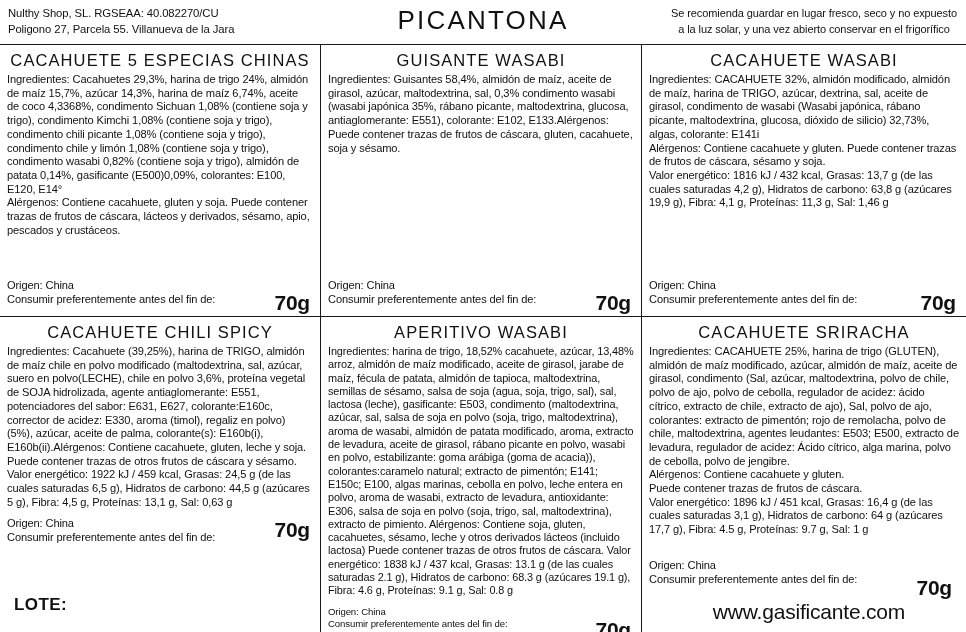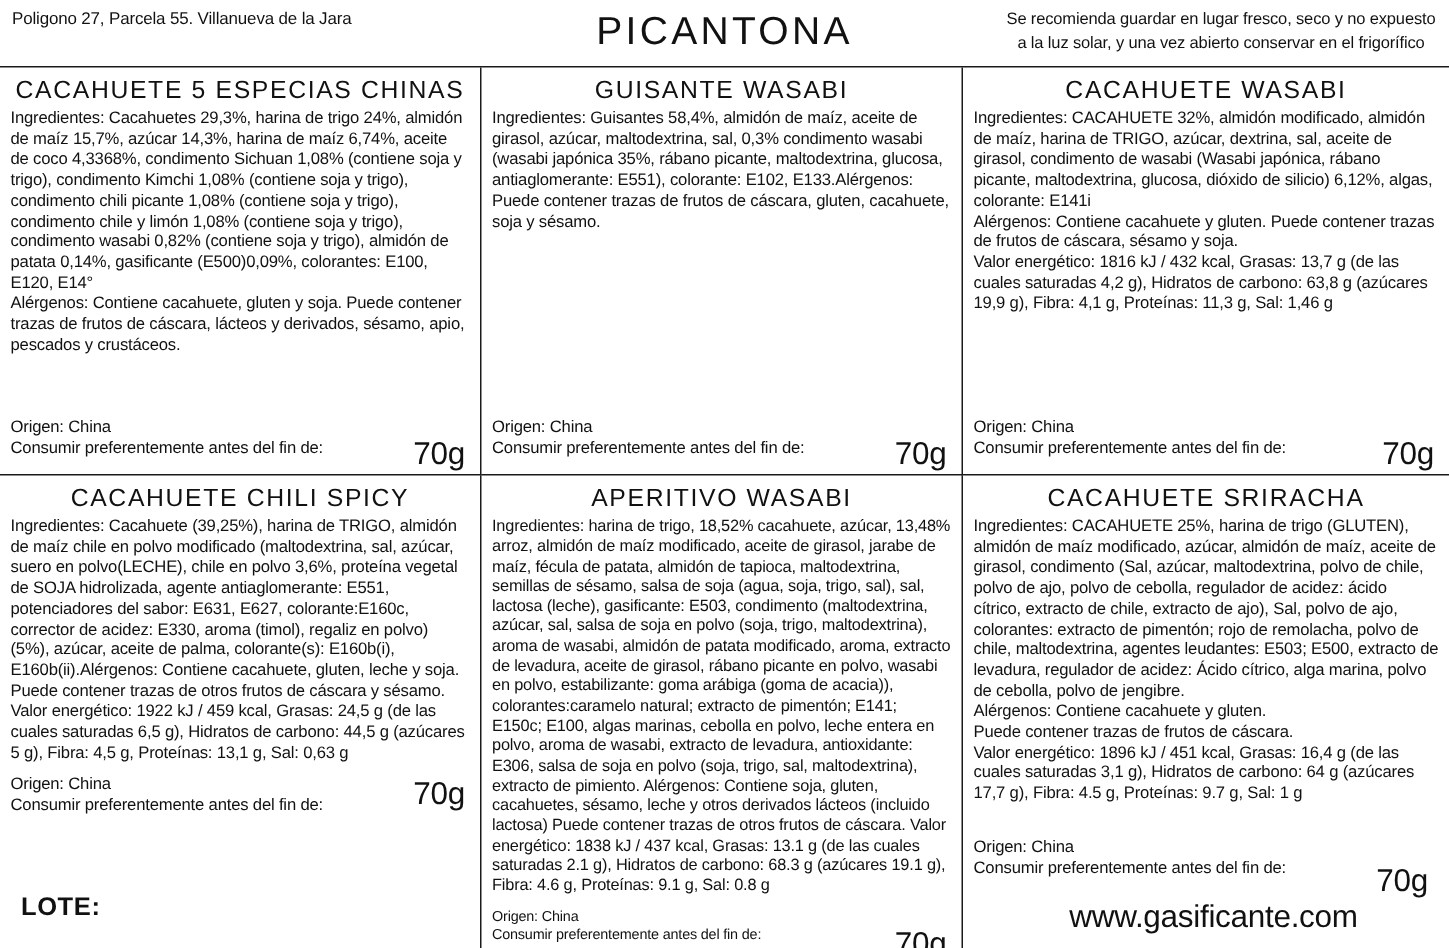--- a/index.html
+++ b/index.html
@@ -120,21 +120,21 @@
   .footer-text.small {
     font-size: 9.6px;
     line-height: 12.2px;
   }
   .weight {
     position: absolute;
     right: 3px;
     bottom: -4px;
     font-size: 21px;
     line-height: 21px;
-    font-weight: 400;
+    font-weight: 700;
     letter-spacing: -0.2px;
   }
   .weight.inline-right {
     position: absolute;
     right: 3px;
     top: 2px;
   }
 
   .lote {
     position: absolute;
@@ -154,20 +154,21 @@
     letter-spacing: -0.2px;
   }
 </style>
 </head>
 <body>
 
 <div id="label-sheet">
 
   <div class="header">
     <div class="header-left">
+      <div>Nulthy Shop, SL. RGSEAA: 40.082270/CU</div>
       <div>Poligono 27, Parcela 55. Villanueva de la Jara</div>
     </div>
     <div class="header-center">PICANTONA</div>
     <div class="header-right">
       <div>Se recomienda guardar en lugar fresco, seco y no expuesto</div>
       <div>a la luz solar, y una vez abierto conservar en el frigorífico</div>
     </div>
   </div>
 
   <div class="grid">
@@ -197,21 +198,21 @@
           <div class="footer-text">Origen: China</div>
           <div class="footer-text">Consumir preferentemente antes del fin de:</div>
           <div class="weight">70g</div>
         </div>
       </div>
     </div>
 
     <div class="cell border-bottom">
       <div class="cell-title">CACAHUETE WASABI</div>
       <div class="cell-body">
-        <p>Ingredientes: CACAHUETE 32%, almidón modificado, almidón de maíz, harina de TRIGO, azúcar, dextrina, sal, aceite de girasol, condimento de wasabi (Wasabi japónica, rábano picante, maltodextrina, glucosa, dióxido de silicio) 6,12%, algas, colorante: E141i</p>
+        <p>Ingredientes: CACAHUETE 32%, almidón modificado, almidón de maíz, harina de TRIGO, azúcar, dextrina, sal, aceite de girasol, condimento de wasabi (Wasabi japónica, rábano picante, maltodextrina, glucosa, dióxido de silicio) 32,73%, algas, colorante: E141i</p>
         <p>Alérgenos: Contiene cacahuete y gluten. Puede contener trazas de frutos de cáscara, sésamo y soja.</p>
         <p>Valor energético: 1816 kJ / 432 kcal, Grasas: 13,7 g (de las cuales saturadas 4,2 g), Hidratos de carbono: 63,8 g (azúcares 19,9 g), Fibra: 4,1 g, Proteínas: 11,3 g, Sal: 1,46 g</p>
       </div>
       <div class="cell-footer">
         <div class="footer-row">
           <div class="footer-text">Origen: China</div>
           <div class="footer-text">Consumir preferentemente antes del fin de:</div>
           <div class="weight">70g</div>
         </div>
       </div>

